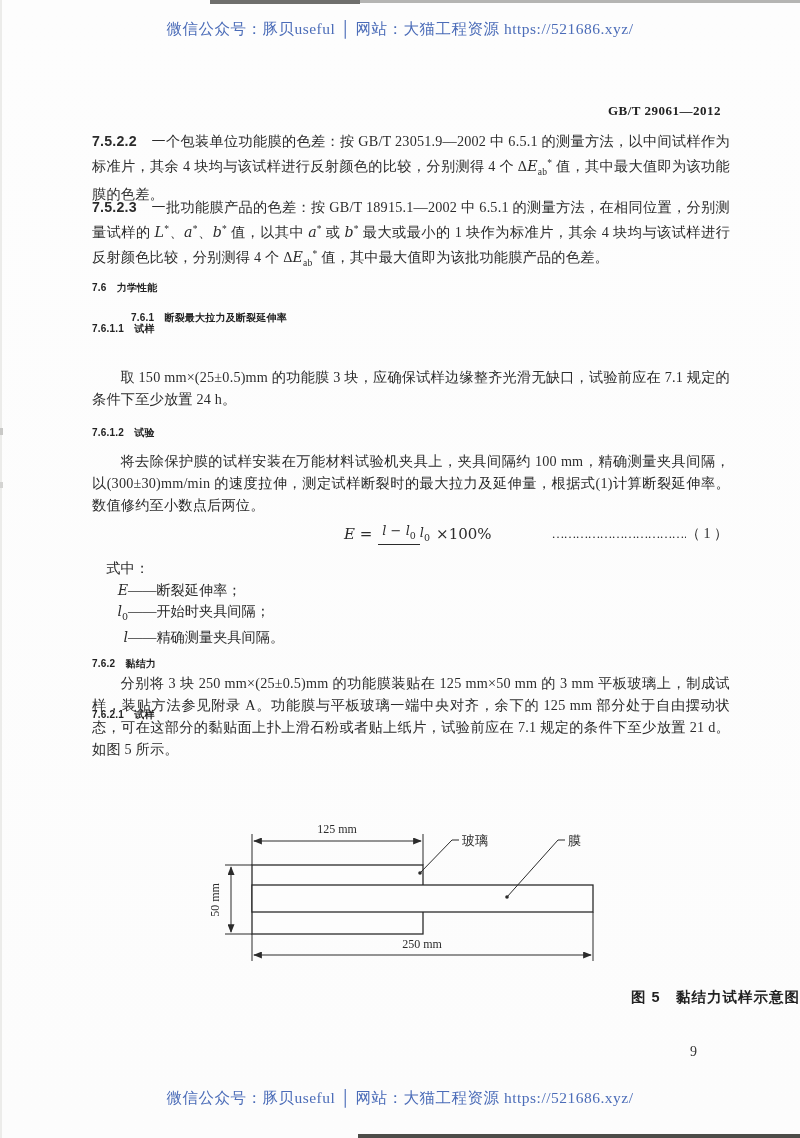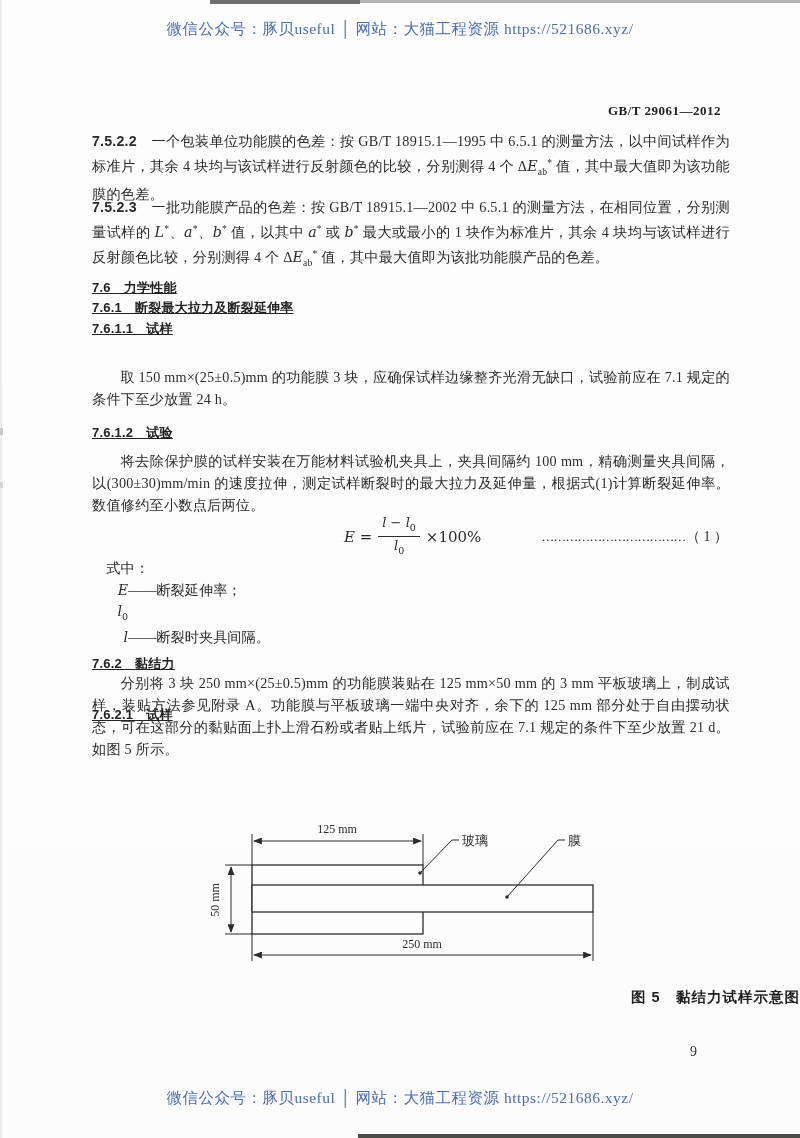--- a/index.html
+++ b/index.html
@@ -18,32 +18,32 @@
              font-size:15.5px;letter-spacing:.5px;}
   .wm-top{top:19px;}
   .wm-bottom{top:1088px;}
 
   .std-no{position:absolute;top:95px;right:79px;font-size:13px;font-weight:700;
           letter-spacing:.5px;color:#222;margin-top:8px;}
 
   .blk{position:absolute;left:92px;width:638px;font-size:14.2px;line-height:22px;
        text-align:justify;letter-spacing:.2px;}
   .heading{font-family:"Liberation Sans","DejaVu Sans",sans-serif;font-weight:700;
-           font-size:13px;text-align:left;color:#222;text-decoration:underline;}
+           font-size:10px;text-align:left;color:#222;}
   .indent{text-indent:2em;}
   .b{font-family:"Liberation Sans","DejaVu Sans",sans-serif;font-weight:700;}
   .i{font-style:italic;font-family:"DejaVu Serif",serif;}
   .sub{vertical-align:-4px;font-size:9.5px;}
   .sup{vertical-align:5px;font-size:9.5px;}
 
   
   .formula-row{position:absolute;left:92px;top:515px;width:636px;display:flex;align-items:center;}
   .formula{display:flex;align-items:center;margin-left:252px;font-size:15px;
            font-family:"DejaVu Serif",serif;}
-  .frac{display:inline-flex;flex-direction:column;align-items:center;margin:0 6px;
+  .frac{display:inline-flex;flex-direction:row;align-items:center;margin:8px 6px;
         font-size:13px;line-height:15px;justify-content:center;}
   .frac .num{padding:0 4px 1px;border-bottom:1.2px solid #2b2b2b;}
   .frac .den{padding-top:1px;}
   .dots-leader{flex:1;overflow:hidden;white-space:nowrap;font-size:13px;color:#2b2b2b;
                margin-left:60px;letter-spacing:-1px;}
   .eq-no{font-size:14px;white-space:nowrap;}
 
   
   .defs{position:absolute;left:92px;width:636px;font-size:14.2px;line-height:21px;}
   .def-row{display:flex;}
@@ -66,26 +66,26 @@
   <div class="edge-top"></div>
   <div class="edge-top-dark"></div>
   <div class="edge-left"></div>
   <div class="speck1"></div>
   <div class="speck2"></div>
 
   <div class="watermark wm-top">微信公众号：豚贝useful │ 网站：大猫工程资源 https://521686.xyz/</div>
 
   <div class="std-no">GB/T 29061—2012</div>
 
-  <div class="blk" style="top:130px;"><span class="b">7.5.2.2</span><span>　一个包装单位功能膜的色差：按 GB/T 18915.1—1995 中 6.5.1 的测量方法，以中间试样作为标准片，其余 4 块均与该试样进行反射颜色的比较，分别测得 4 个 Δ</span><span class="i">E</span><span class="sub">ab</span><span class="sup">*</span><span> 值，其中最大值即为该功能膜的色差。</span></div>
+  <div class="blk" style="top:130px;"><span class="b">7.5.2.2</span><span>　一个包装单位功能膜的色差：按 GB/T 23051.9—2002 中 6.5.1 的测量方法，以中间试样作为标准片，其余 4 块均与该试样进行反射颜色的比较，分别测得 4 个 Δ</span><span class="i">E</span><span class="sub">ab</span><span class="sup">*</span><span> 值，其中最大值即为该功能膜的色差。</span></div>
 
   <div class="blk" style="top:196px;"><span class="b">7.5.2.3</span><span>　一批功能膜产品的色差：按 GB/T 18915.1—2002 中 6.5.1 的测量方法，在相同位置，分别测量试样的 </span><span class="i">L</span><span class="sup">*</span><span>、</span><span class="i">a</span><span class="sup">*</span><span>、</span><span class="i">b</span><span class="sup">*</span><span> 值，以其中 </span><span class="i">a</span><span class="sup">*</span><span> 或 </span><span class="i">b</span><span class="sup">*</span><span> 最大或最小的 1 块作为标准片，其余 4 块均与该试样进行反射颜色比较，分别测得 4 个 Δ</span><span class="i">E</span><span class="sub">ab</span><span class="sup">*</span><span> 值，其中最大值即为该批功能膜产品的色差。</span></div>
 
   <div class="blk heading" style="top:277px;">7.6　力学性能</div>
-  <div class="blk heading" style="top:297px;">7.6.1　断裂最大拉力及断裂延伸率</div>
+  <div class="blk heading" style="top:307px;margin-left:39px;">7.6.1　断裂最大拉力及断裂延伸率</div>
   <div class="blk heading" style="top:318px;">7.6.1.1　试样</div>
 
   <div class="blk indent" style="top:366px;">取 150 mm×(25±0.5)mm 的功能膜 3 块，应确保试样边缘整齐光滑无缺口，试验前应在 7.1 规定的条件下至少放置 24 h。</div>
 
   <div class="blk heading" style="top:422px;">7.6.1.2　试验</div>
 
   <div class="blk indent" style="top:450px;">将去除保护膜的试样安装在万能材料试验机夹具上，夹具间隔约 100 mm，精确测量夹具间隔，以(300±30)mm/min 的速度拉伸，测定试样断裂时的最大拉力及延伸量，根据式(1)计算断裂延伸率。数值修约至小数点后两位。</div>
 
   <div class="formula-row">
     <span class="formula">
@@ -102,24 +102,25 @@
 
   <div class="blk" style="top:557px;text-indent:1em;">式中：</div>
 
   <div class="defs" style="top:580px;">
     <div class="def-row">
       <span class="def-term"><span class="i">E</span></span>
       <span class="def-desc">——断裂延伸率；</span>
     </div>
     <div class="def-row">
       <span class="def-term"><span class="i">l</span><span class="sub">0</span></span>
+      <span class="def-desc">——开始时夹具间隔；</span>
     </div>
     <div class="def-row">
       <span class="def-term"><span class="i">l</span></span>
-      <span class="def-desc">——断裂时夹具间隔。</span>
+      <span class="def-desc">——精确测量夹具间隔。</span>
     </div>
   </div>
 
   <div class="blk heading" style="top:653px;">7.6.2　黏结力</div>
   <div class="blk heading" style="top:704px;">7.6.2.1　试样</div>
 
   <div class="blk indent" style="top:672px;">分别将 3 块 250 mm×(25±0.5)mm 的功能膜装贴在 125 mm×50 mm 的 3 mm 平板玻璃上，制成试样，装贴方法参见附录 A。功能膜与平板玻璃一端中央对齐，余下的 125 mm 部分处于自由摆动状态，可在这部分的黏贴面上扑上滑石粉或者贴上纸片，试验前应在 7.1 规定的条件下至少放置 21 d。如图 5 所示。</div>
 
   <div class="fig-wrap">
     <svg width="430" height="152" viewBox="0 0 430 152" xmlns="http://www.w3.org/2000/svg">

